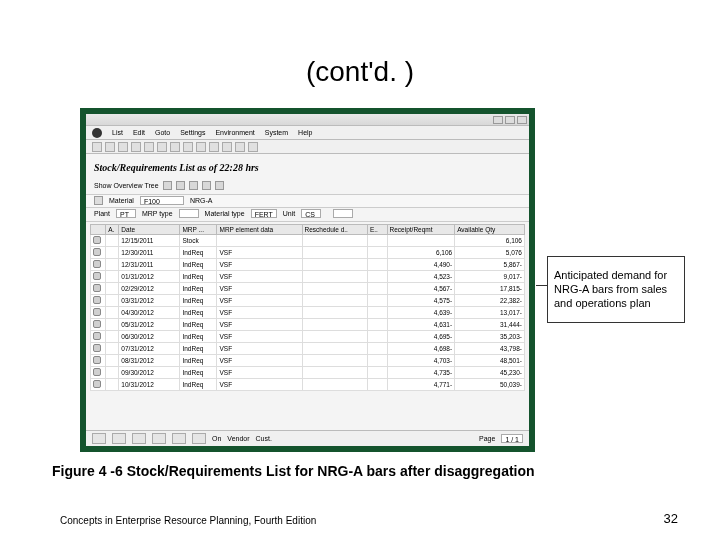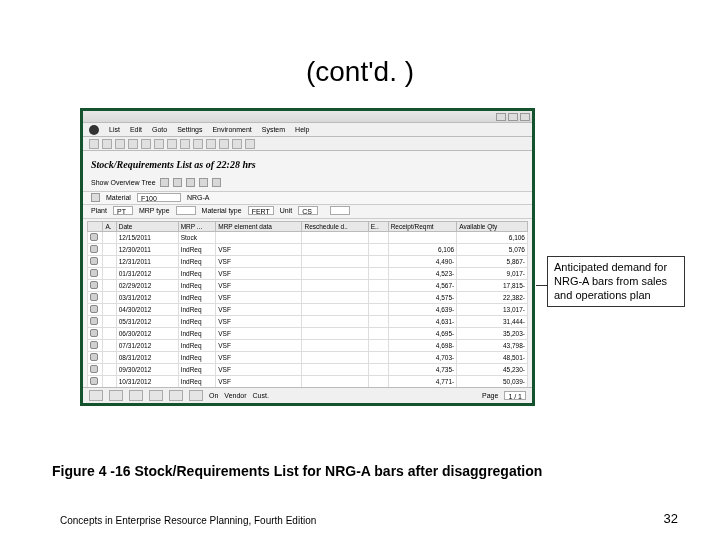--- a/index.html
+++ b/index.html
@@ -18,22 +18,22 @@
     font-size: 28px;
     font-weight: 400;
     margin: 18px 0 8px 0;
     line-height: 1.3;
   }
   .sap-window {
     position: absolute;
     left: 80px;
     top: 108px;
     width: 455px;
-    height: 298px;
-    border: 3px solid #14532d;
+    height: 344px;
+    border: 6px solid #14532d;
     background: #f4f4f4;
     font-size: 7px;
   }
   .titlebar {
     height: 12px;
     background: linear-gradient(#e8e8e8,#d8d8d8);
     border-bottom: 1px solid #bbb;
     position: relative;
   }
   .win-btns {
@@ -201,21 +201,21 @@
   }
   .spacer { flex: 1; }
   .callout-box {
     position: absolute;
     left: 547px;
     top: 256px;
     width: 138px;
     border: 1px solid #333;
     background: #fff;
     font-size: 11px;
-    padding: 4px 6px;
+    padding: 12px 6px;
     line-height: 1.25;
   }
   .callout-line {
     position: absolute;
     left: 536px;
     top: 285px;
     width: 11px;
     height: 1px;
     background: #333;
   }
@@ -493,15 +493,15 @@
     <span>Cust.</span>
     <span class="spacer"></span>
     <span>Page</span>
     <span class="inp" style="background:#fff;border:1px solid #aaa;padding:0 3px;height:9px;line-height:9px">1    /    1</span>
   </div>
 </div>
 
 <div class="callout-line"></div>
 <div class="callout-box">Anticipated demand for NRG-A bars from sales and operations plan</div>
 
-<div class="caption">Figure 4 -16  Stock/Requirements List for NRG-A bars after disaggregation</div>
+<div class="caption">Figure 4 -6  Stock/Requirements List for NRG-A bars after disaggregation</div>
 <div class="footer-left">Concepts in Enterprise Resource Planning, Fourth Edition</div>
 <div class="footer-right">32</div>
 
 </body></html>

